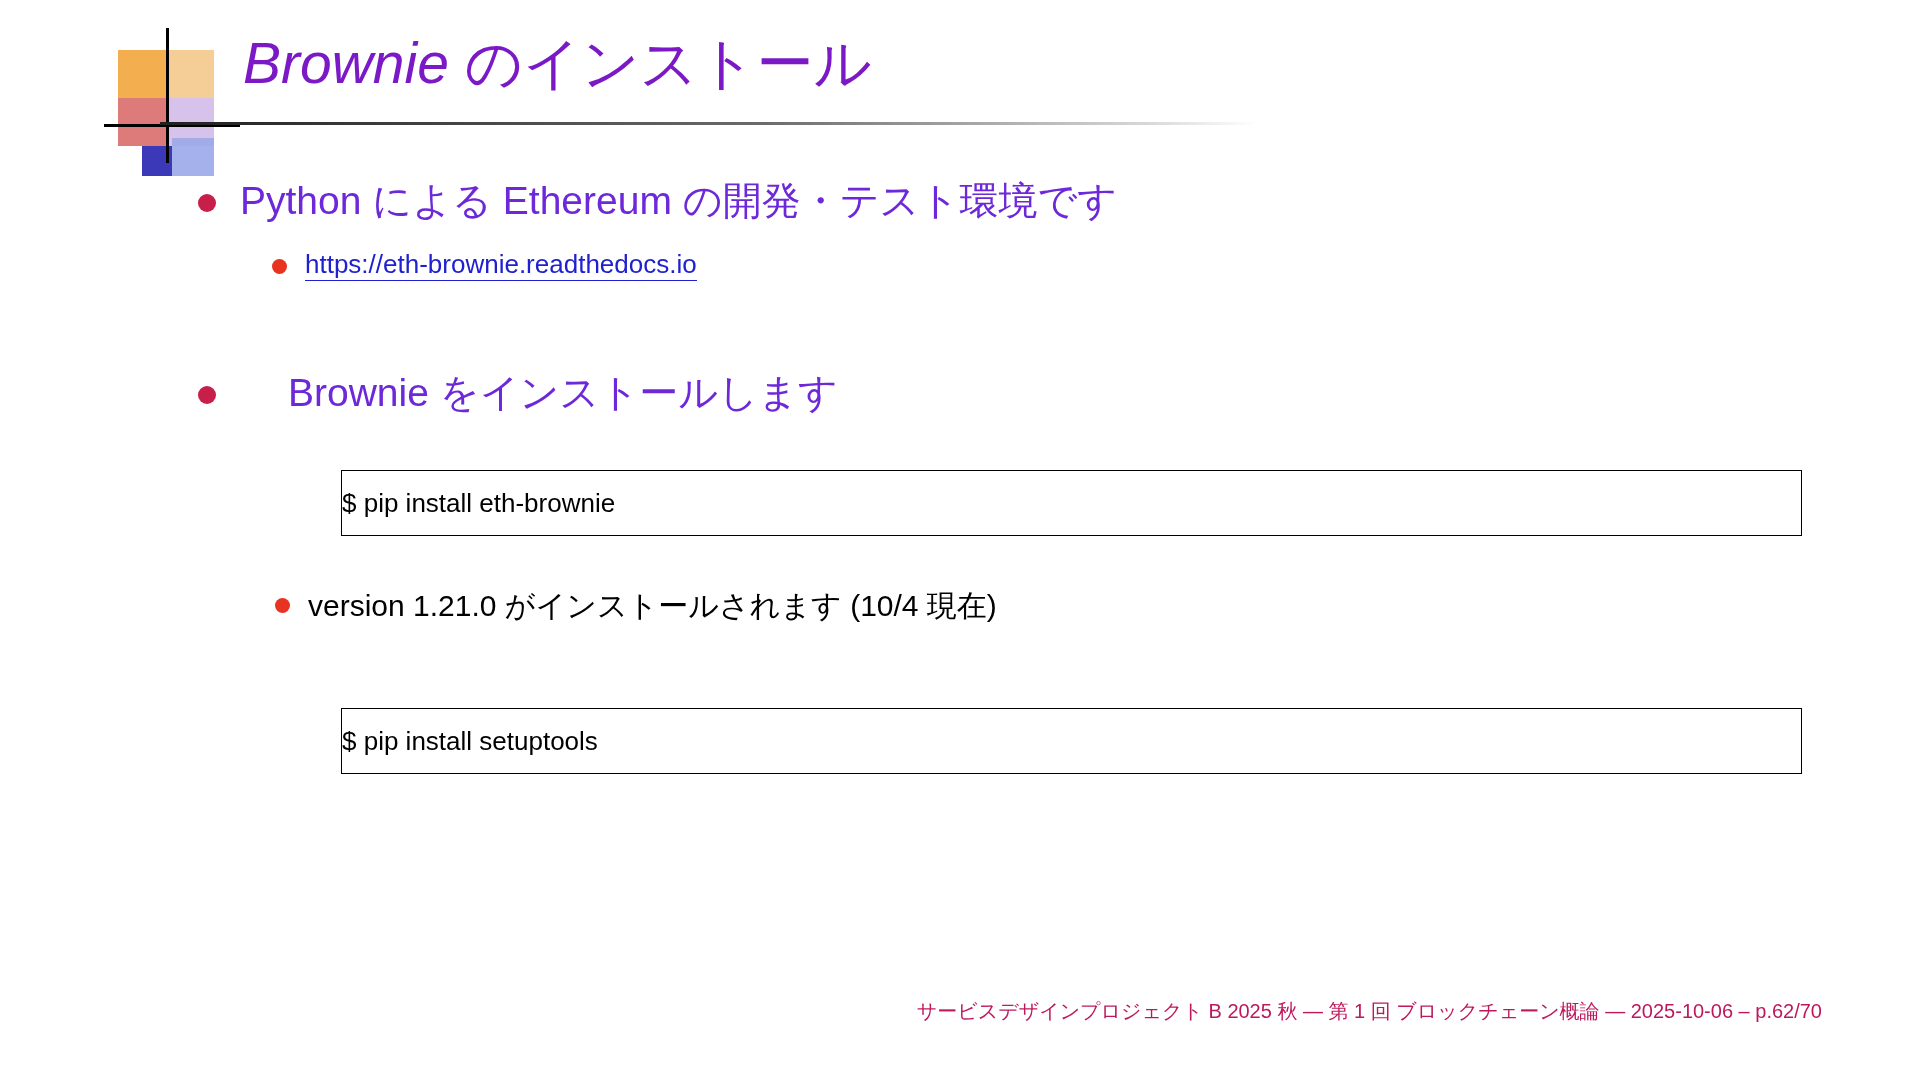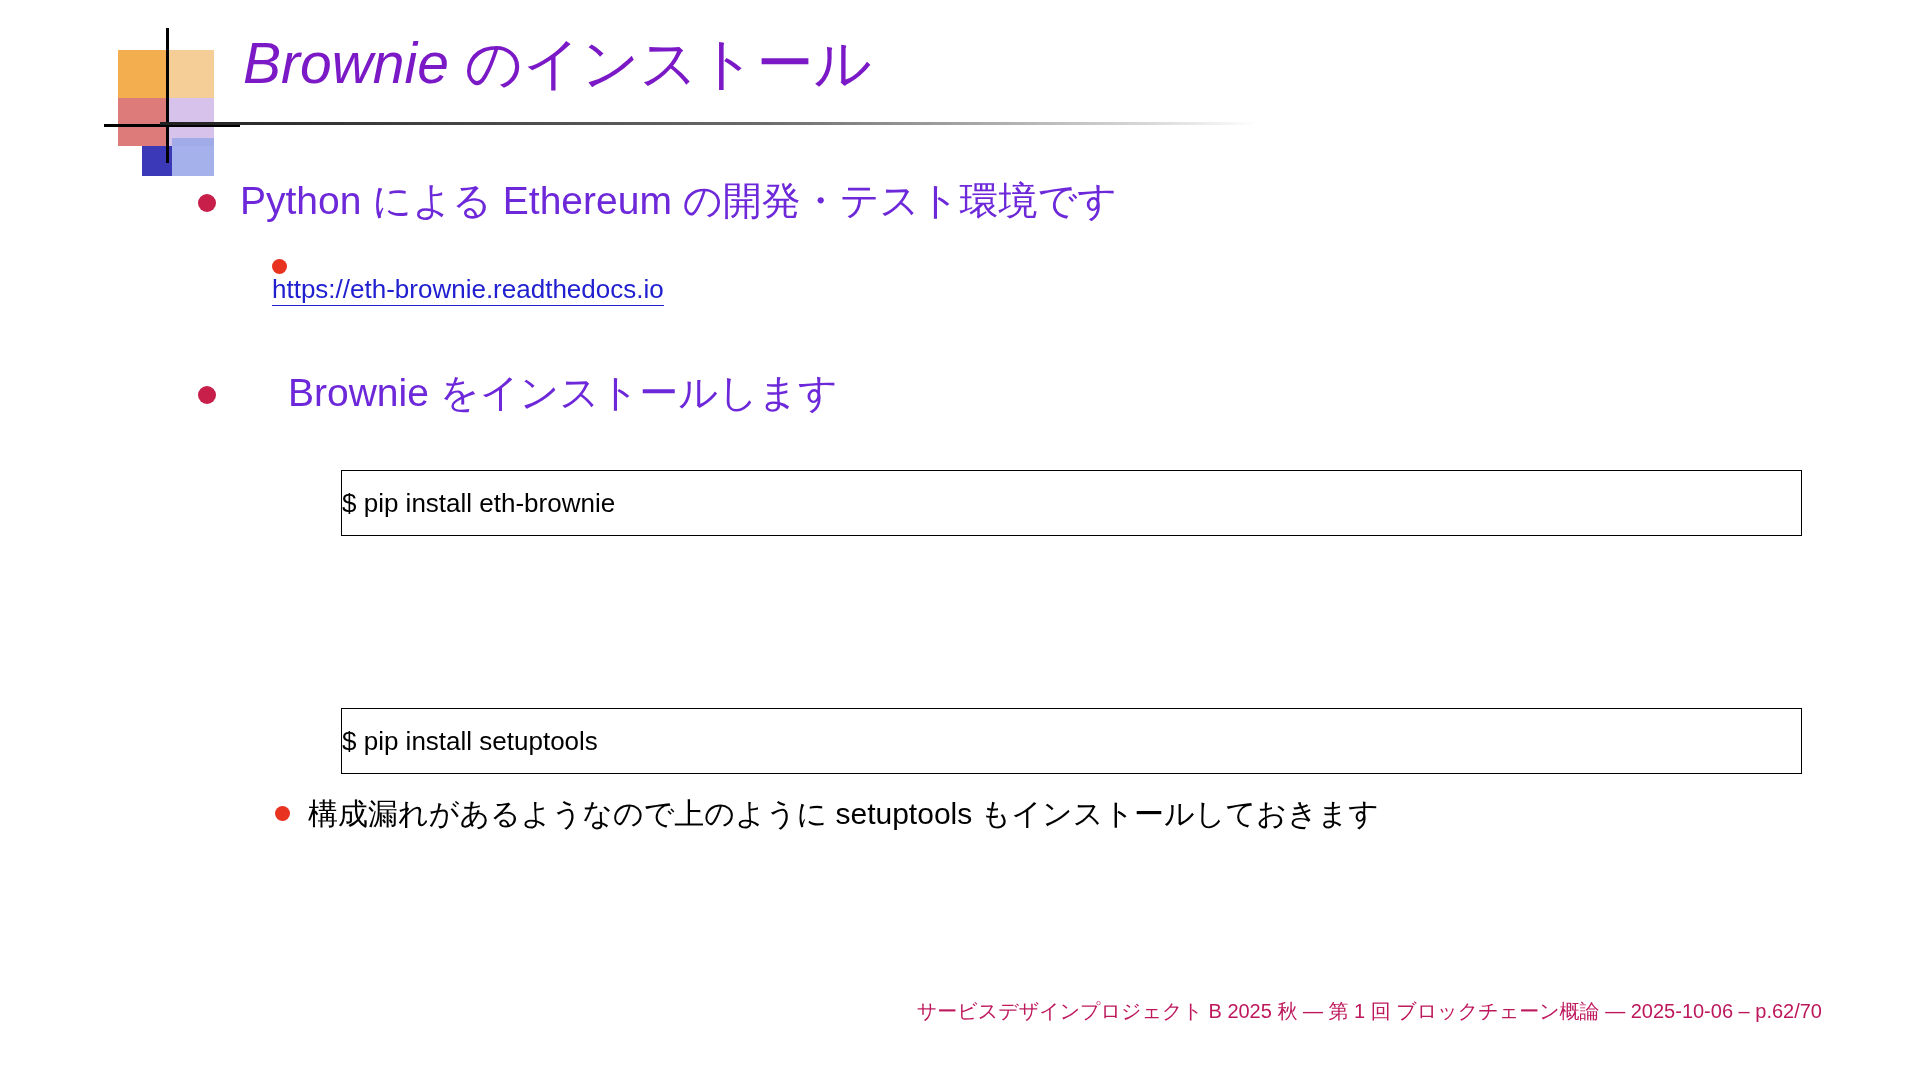--- a/index.html
+++ b/index.html
@@ -192,39 +192,39 @@
   <div class="title">
     <span>Brownie </span><span class="jp">のインストール</span>
   </div>
   <div class="title-rule"></div>
 
   <div class="b1" style="left:198px; top:178px;">
     <div class="dot"></div>
     <div class="txt">Python による Ethereum の開発・テスト環境です</div>
   </div>
 
-  <div class="b2" style="left:272px; top:249px;flex-direction:column;">
+  <div class="b2" style="left:272px; top:249px;">
     <div class="dot"></div>
     <a class="link" href="#">https://eth-brownie.readthedocs.io</a>
   </div>
 
   <div class="b1" style="left:198px; top:370px;gap:48px;">
     <div class="dot"></div>
     <div class="txt">Brownie をインストールします</div>
   </div>
 
   <div class="codebox" style="left:341px; top:470px; width:1461px; height:66px;">
     <span class="code">$ pip install eth-brownie</span>
   </div>
 
+  <div class="b2" style="left:275px; top:588px;">
+    <div class="dot"></div>
+    <div class="txt">version 1.21.0 がインストールされます (10/4 現在)</div>
+  </div>
 
   <div class="codebox" style="left:341px; top:708px; width:1461px; height:66px;">
     <span class="code">$ pip install setuptools</span>
   </div>
 
-  <div class="b2" style="left:275px; top:796px;">
-    <div class="dot"></div>
-    <div class="txt">構成漏れがあるようなので上のように setuptools もインストールしておきます</div>
-  </div>
 
   <div class="footer">サービスデザインプロジェクト B 2025 秋 — 第 1 回 ブロックチェーン概論 — 2025-10-06 – p.62/70</div>
 
 </div>
 
 </body></html>

